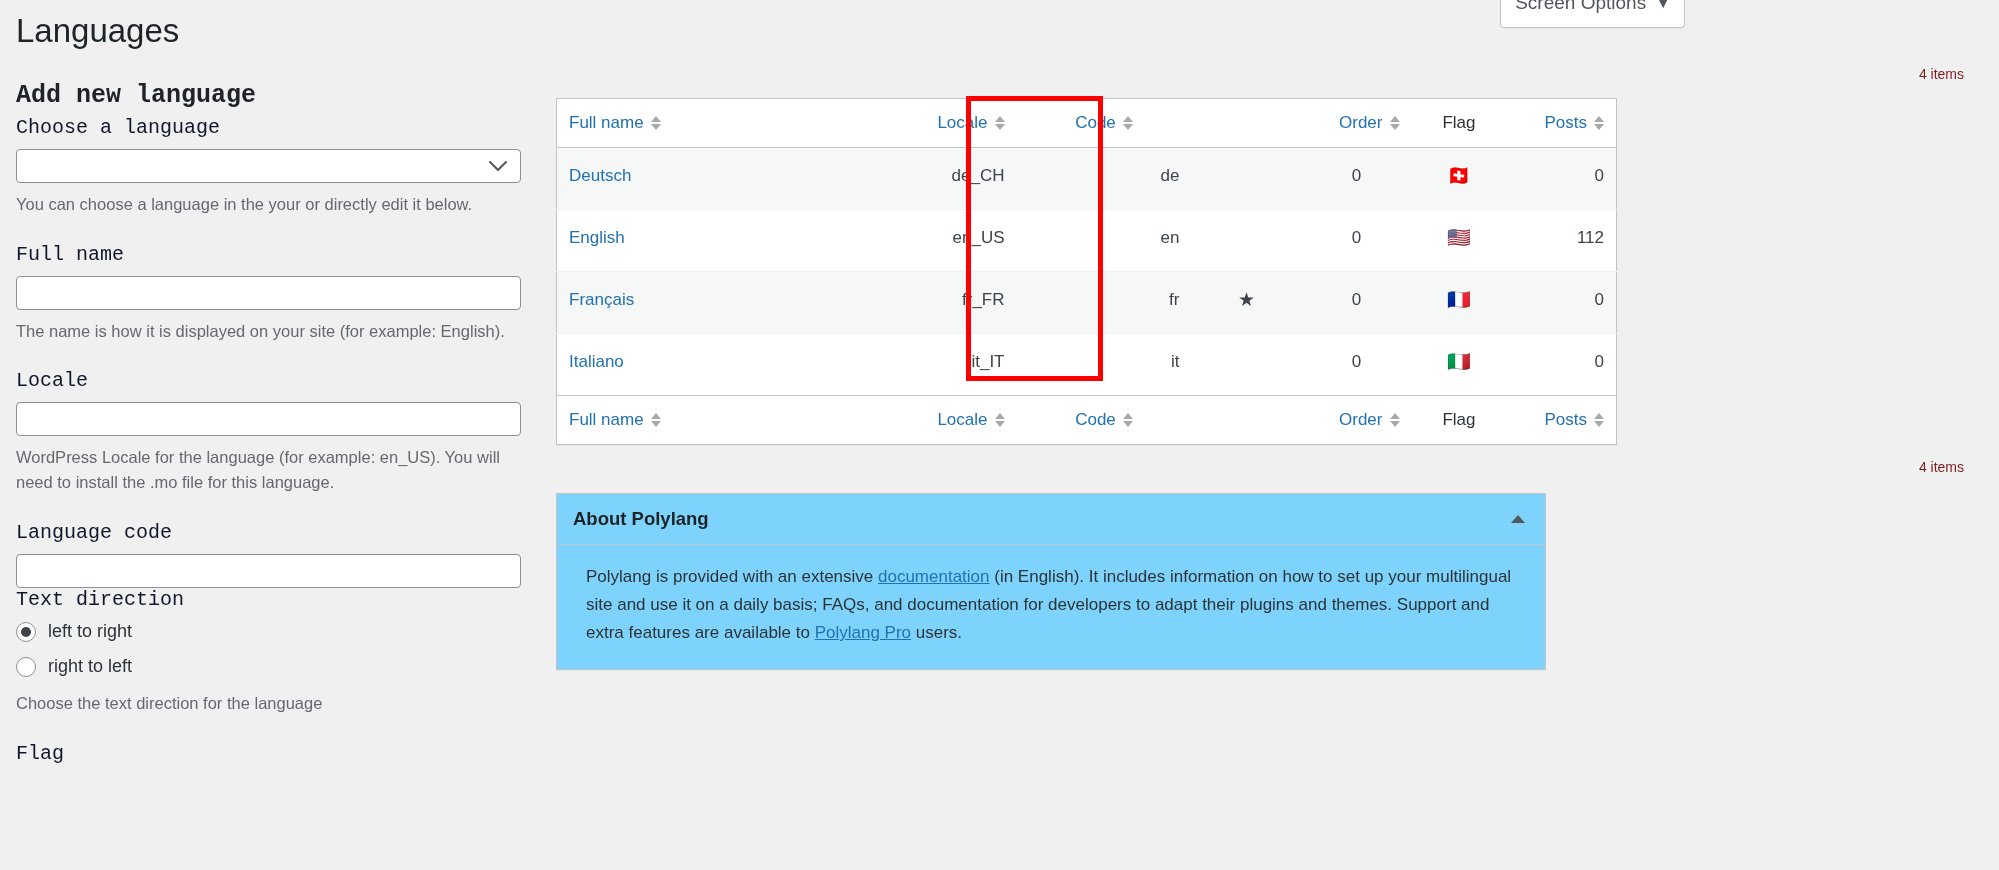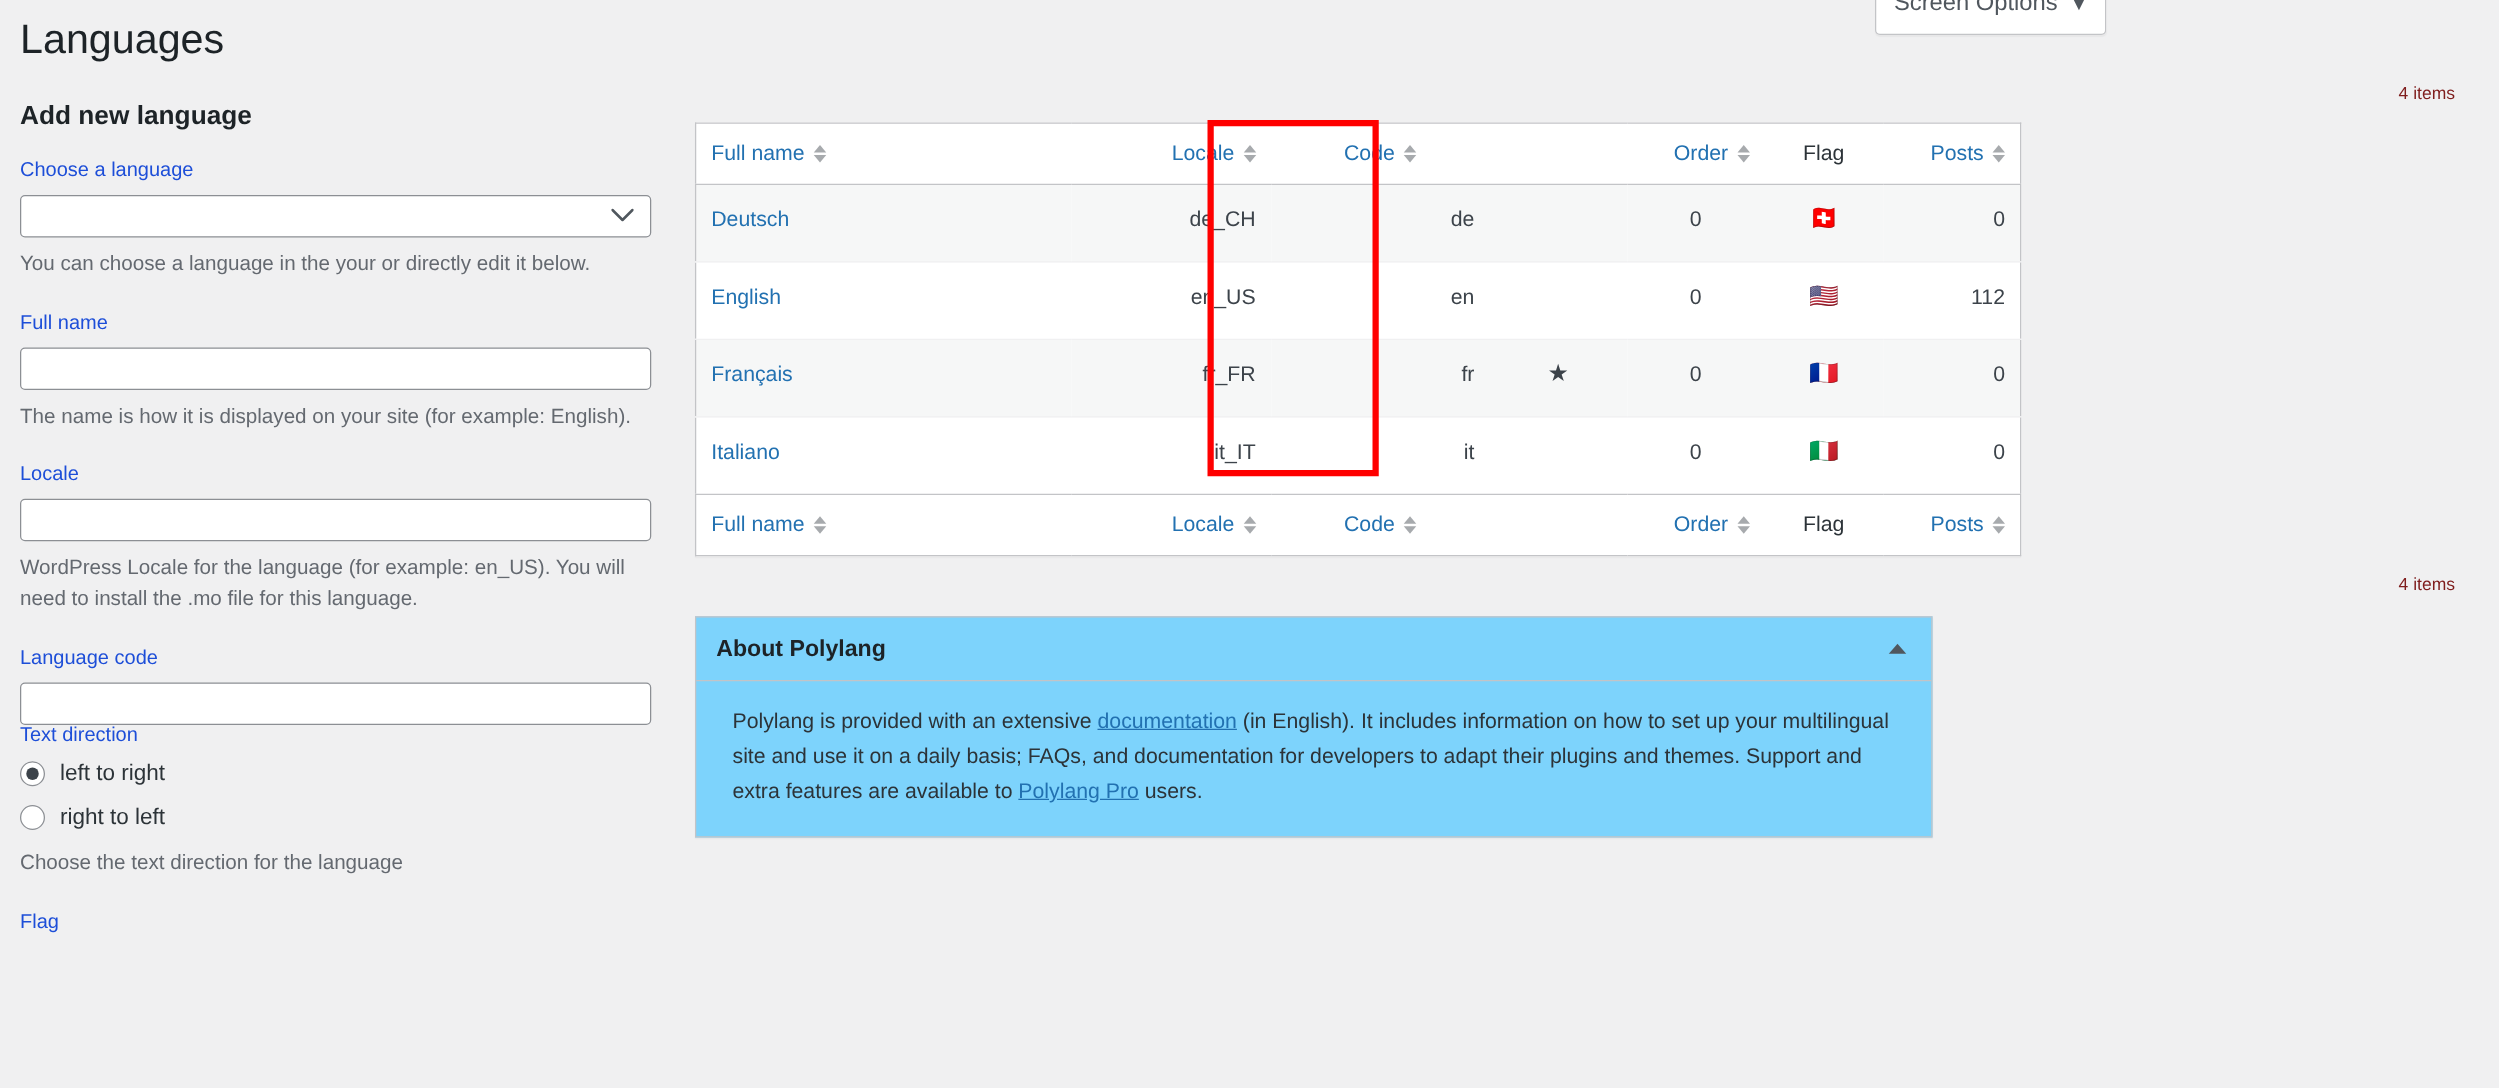--- a/index.html
+++ b/index.html
@@ -50,30 +50,32 @@
   }
   h1.page-title {
     font-size: 33px;
     font-weight: 400;
     color: #1d2327;
     margin: 10px 0 28px 0;
     line-height: 1.3;
     padding: 0;
   }
   .section-title {
-    font-size: 21px;
+    font-size: 25px;
     font-weight: bold;
     color: #1d2327;
-    margin: 0 0 23px 0;
+    margin: 0 0 6px 0;
+    font-family: Liberation Mono, monospace;
   }
   .field-label {
     display: block;
-    font-size: 16px;
-    color: #1d4ed8;
+    font-size: 20px;
+    color: #0f172a;
     margin: 0 0 10px 0;
+    font-family: Liberation Mono, monospace;
   }
   .field-input,
   .field-select {
     display: block;
     width: 505px;
     height: 34px;
     border: 1px solid #8c8f94;
     border-radius: 4px;
     background: #fff;
     font-size: 17px;

